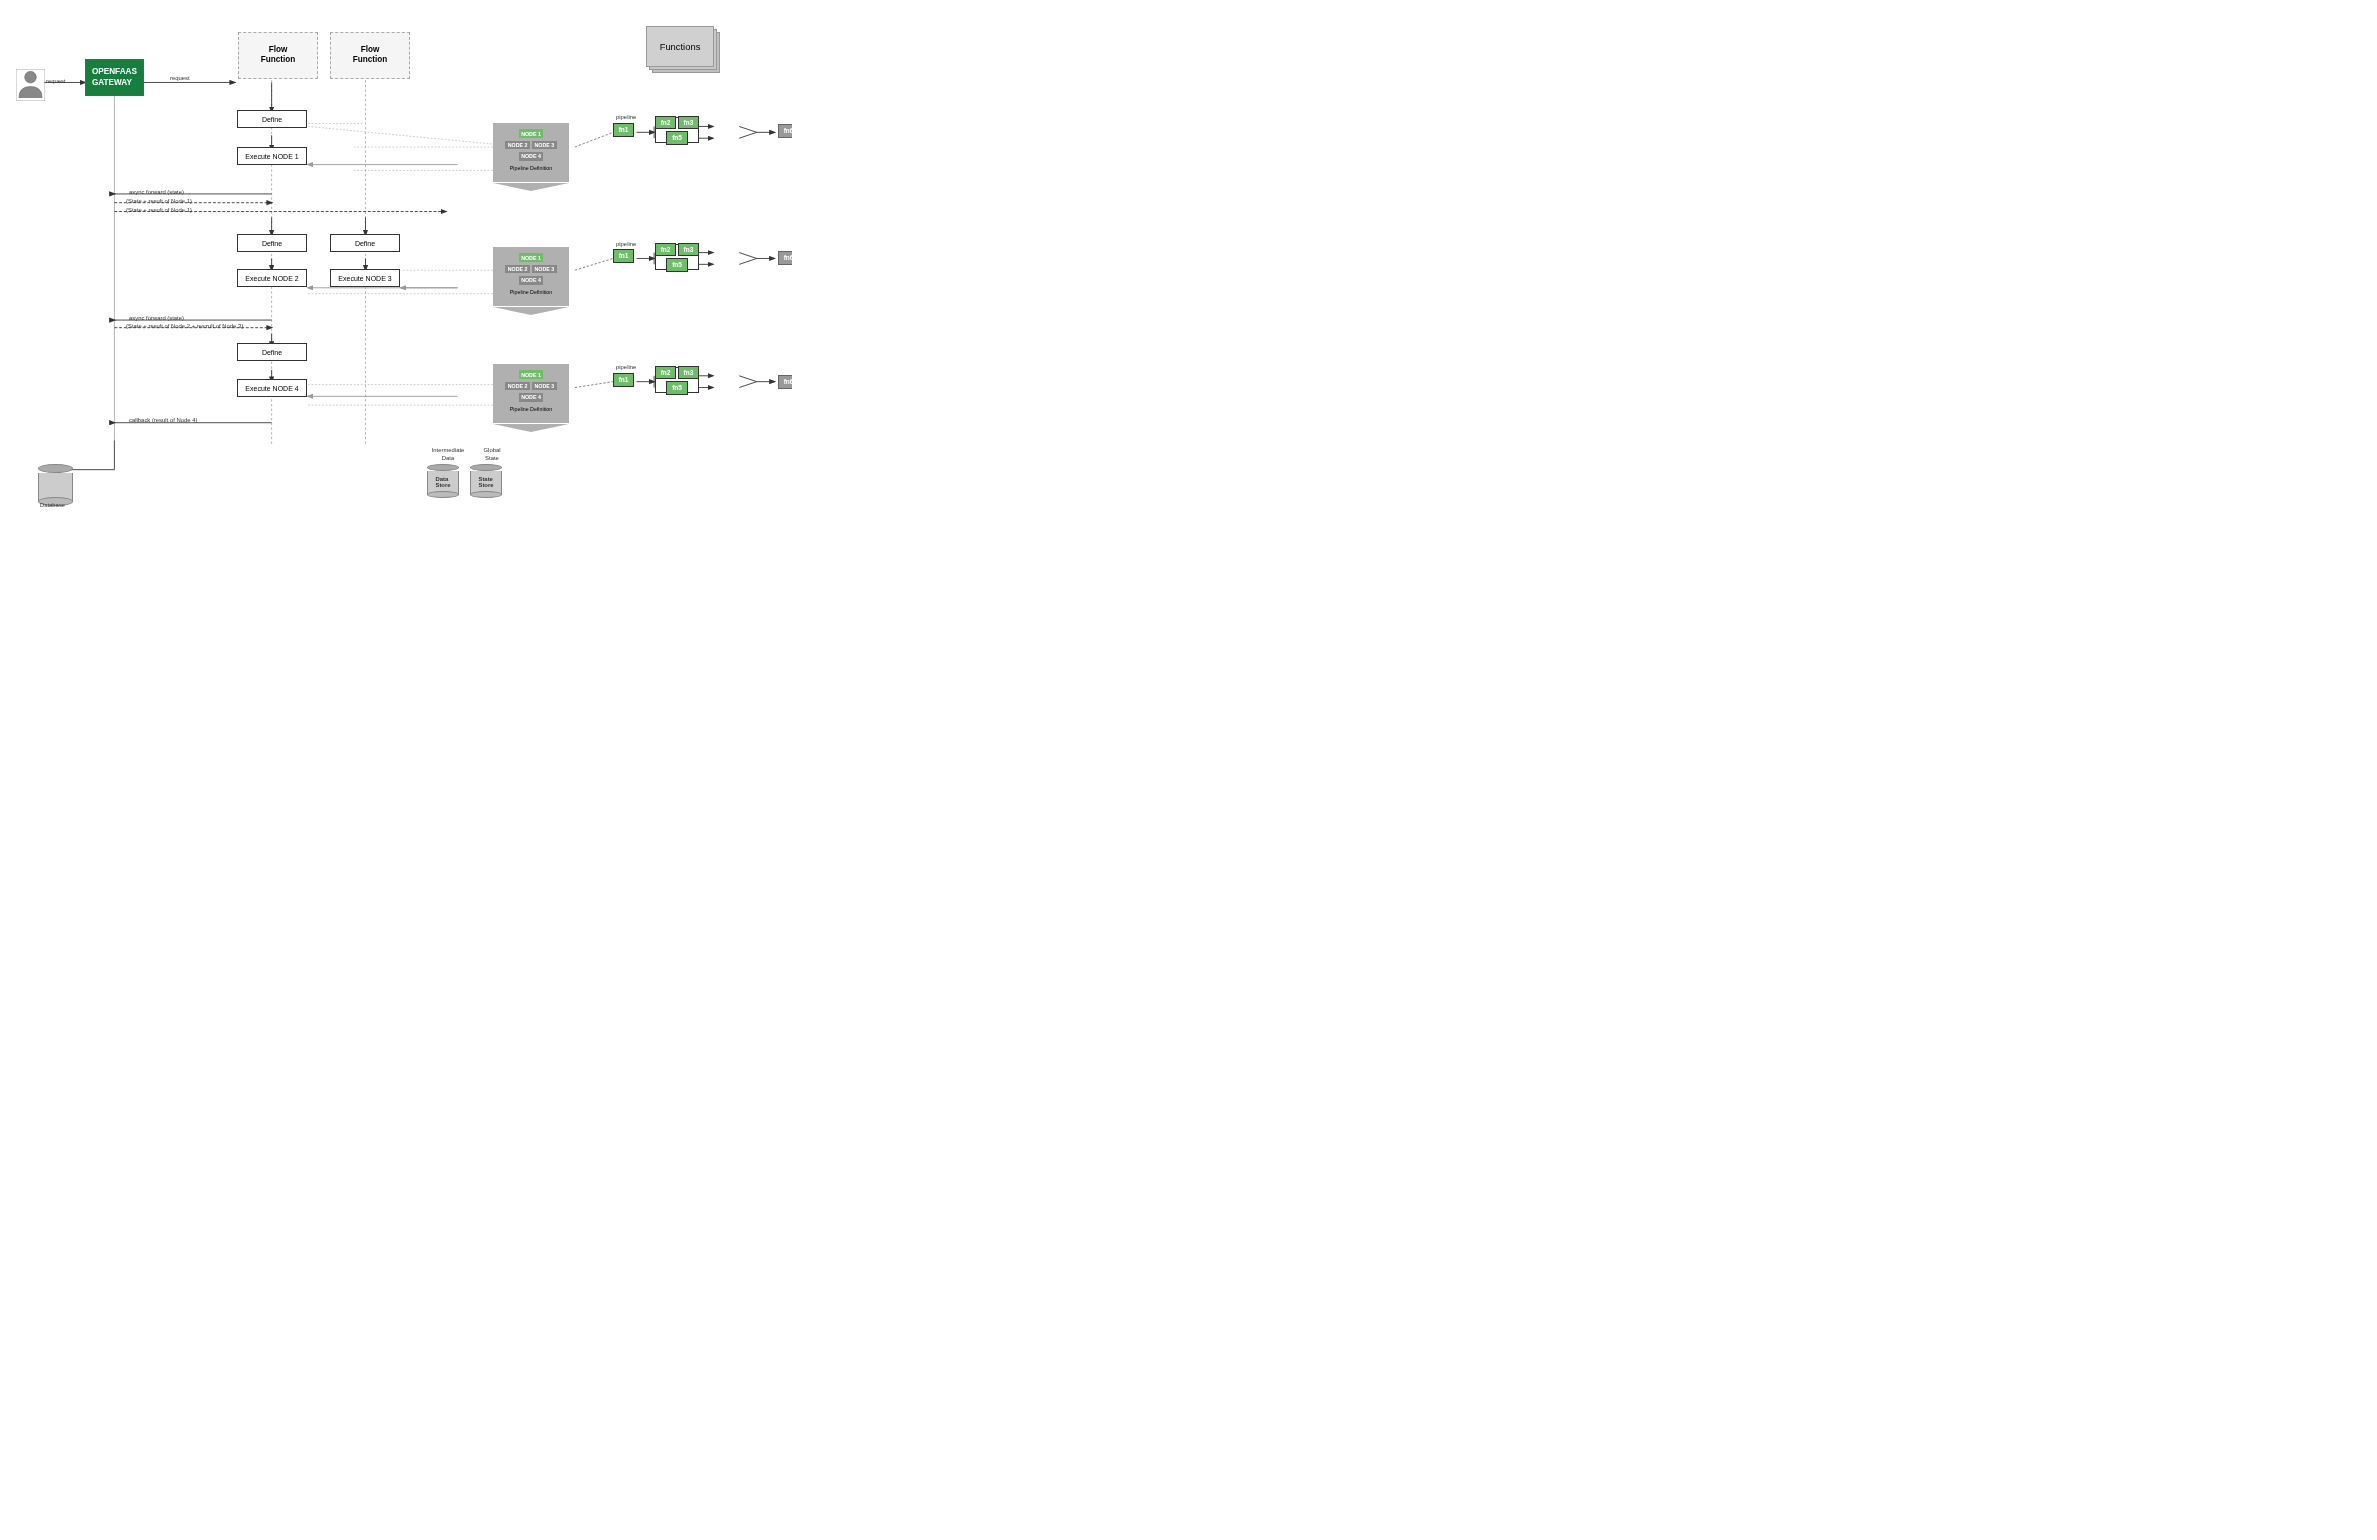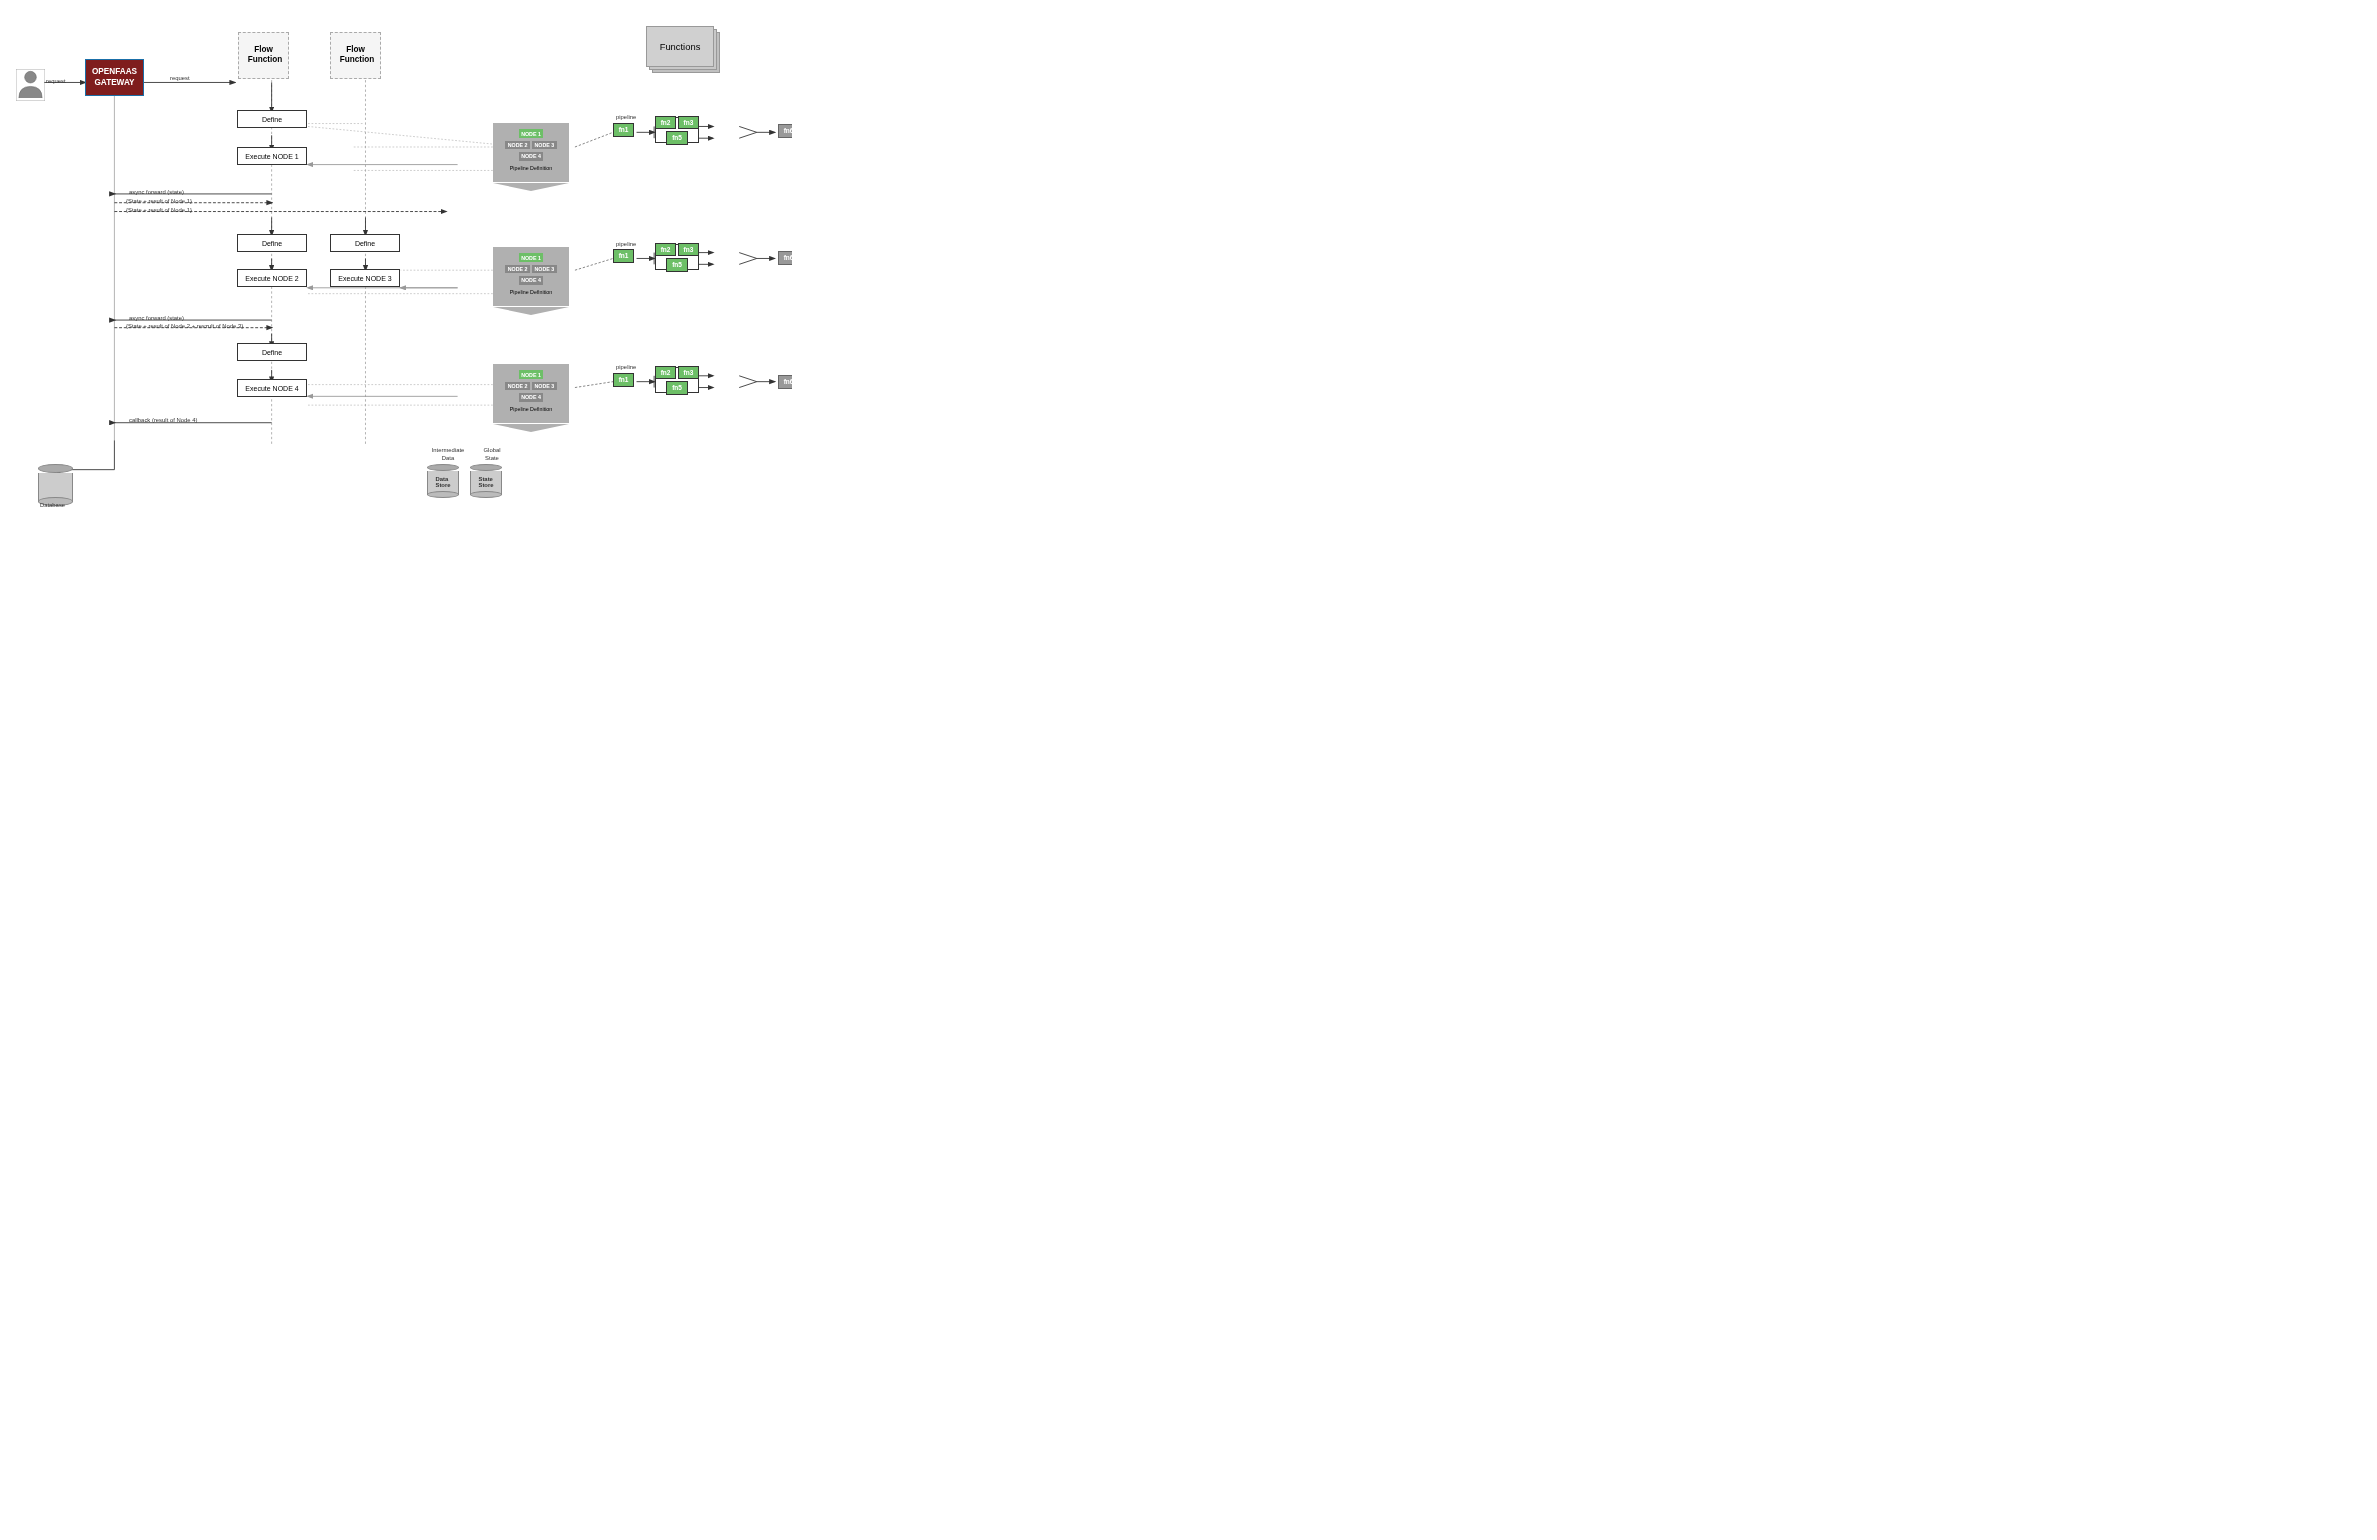--- a/index.html
+++ b/index.html
@@ -15,40 +15,39 @@
     .diagram {
       position: relative;
       width: 792px;
       height: 514px;
     }
     
     .abs { position: absolute; }
 
     
     .gateway-box {
-      background: #7f1d1d;
+      background: #15803d;
       color: #fff;
       font-weight: bold;
       font-size: 8.2px;
-      text-align: center;
       padding: 7px 5.9px;
       width: 59px;
       line-height: 1.3;
       border: 1.2px solid #1a6fa8;
     }
 
     
     .flow-fn-box {
       border: 1.2px dashed #aaa;
       background: #f5f5f5;
       text-align: center;
       font-weight: bold;
       font-size: 8.2px;
       padding: 11.7px 8.8px;
-      width: 51px;
+      width: 80px;
       line-height: 1.3;
     }
 
     
     .proc-box {
       border: 0.9px solid #333;
       background: #fff;
       text-align: center;
       font-size: 7px;
       padding: 4.7px 2.9px;

